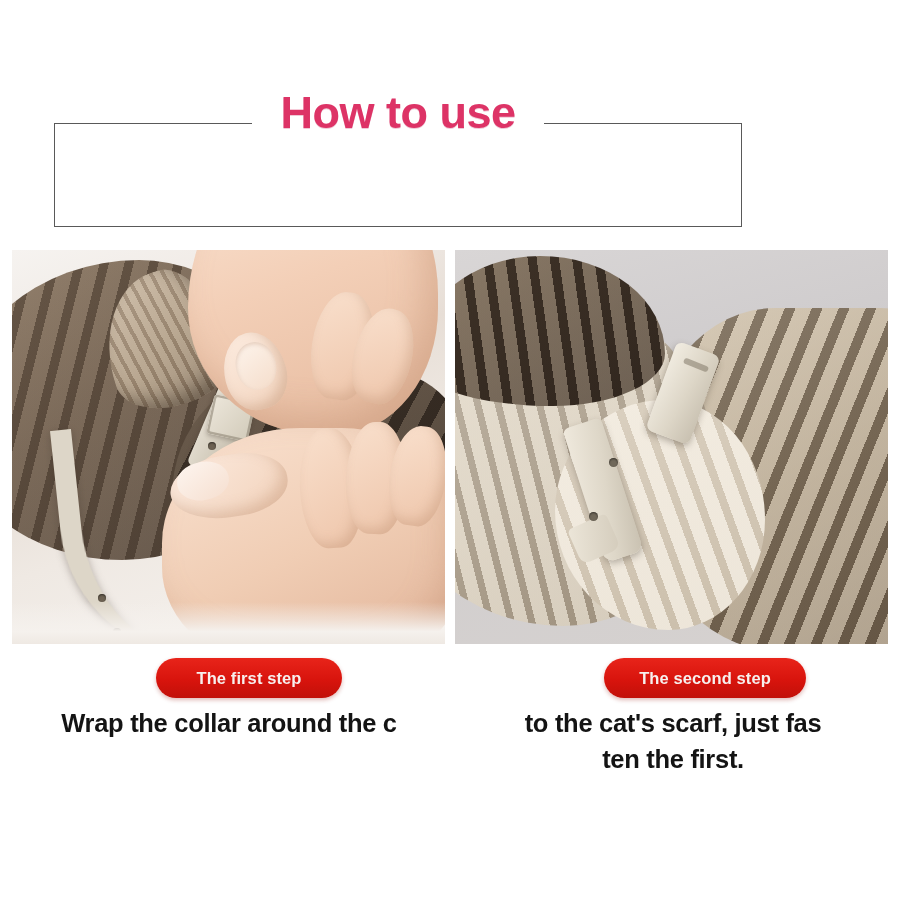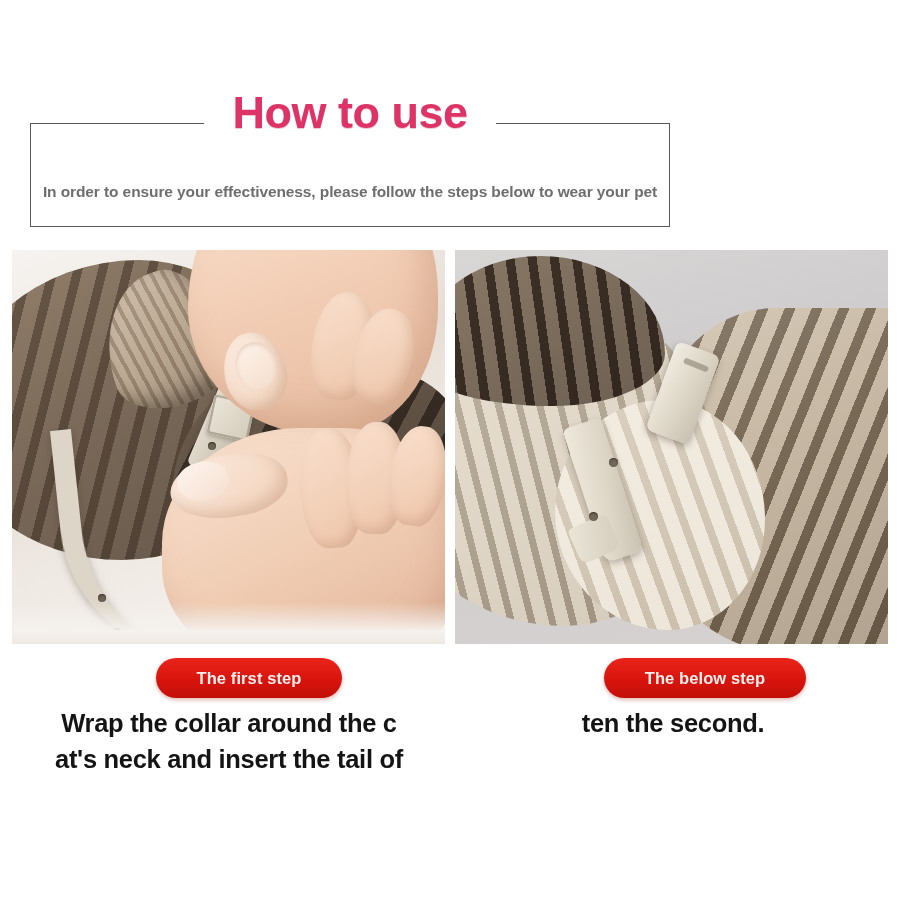--- a/index.html
+++ b/index.html
@@ -12,24 +12,25 @@
     height: 900px;
     font-family: "Liberation Sans", sans-serif;
     -webkit-font-smoothing: antialiased;
     overflow: hidden;
     position: relative;
   }
 
   
   .header-block {
     position: absolute;
-    left: 30px;
+    left: 54px;
     top: 123px;
     width: 640px;
     height: 104px;
+    padding-left: 48px;
   }
   .header-frame {
     position: absolute;
     inset: 0;
     border: 1.6px solid #595959;
     box-sizing: border-box;
     background: #ffffff;
   }
   
   .title-mask {
@@ -385,21 +386,20 @@
   .caption-2 { left: 446px; }
   .caption .ln { display: block; white-space: nowrap; }
 </style>
 </head>
 <body>
 
 <div class="header-block">
   <div class="header-frame"></div>
   <div class="title-mask"></div>
   <div class="howto-title">How to use</div>
-  <div class="howto-sub">In order to ensure your effectiveness, please follow the steps below to wear your pet</div>
 </div>
 
 <div class="photos">
 
   <div class="photo">
     <div class="p1-bg"></div>
     <div class="p1-cat-head"></div>
     <div class="p1-ear"></div>
     <div class="p1-cheek"></div>
     <div class="p1-body"></div>
@@ -443,25 +443,25 @@
     <div class="p2-hole" style="left:134px; top:262px;"></div>
   </div>
 
 </div>
 
 <div class="badges">
   <div class="badge badge-1">
     <span>The first step</span>
   </div>
   <div class="badge badge-2">
-    <span>The below step</span>
+    <span>The second step</span>
   </div>
 </div>
 
 <div class="captions">
   <div class="caption caption-1">
     <span class="ln">Wrap the collar around the c</span>
-    <span class="ln">at's neck and insert the tail of</span>
   </div>
   <div class="caption caption-2">
-    <span class="ln">ten the second.</span>
+    <span class="ln"> to the cat's scarf, just fas</span>
+    <span class="ln">ten the first.</span>
   </div>
 </div>
 
 </body></html>

